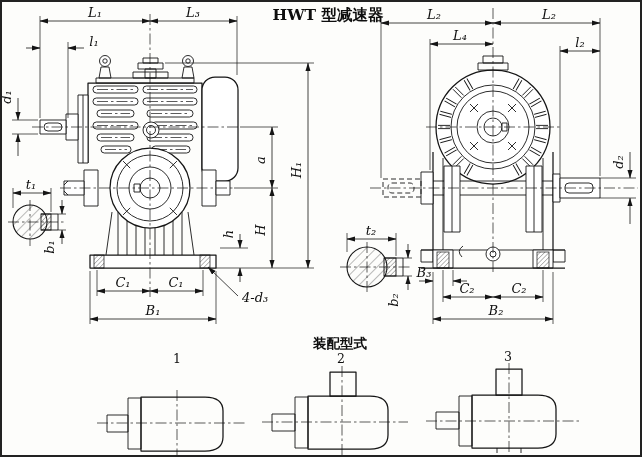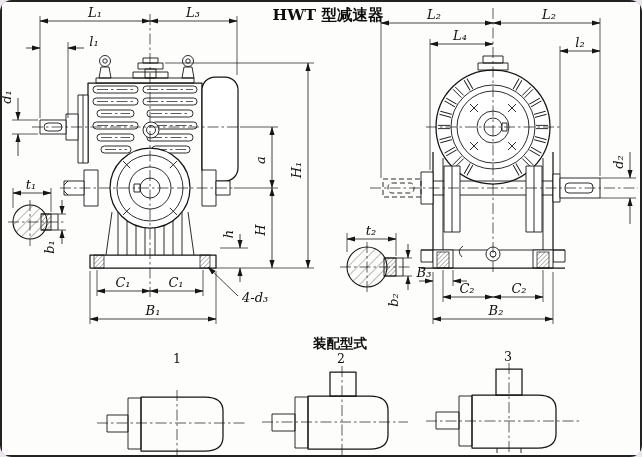--- a/index.html
+++ b/index.html
@@ -1,16 +1,16 @@
 <!DOCTYPE html>
 <html><head>
 <meta charset="utf-8">
 <style>
   html,body{margin:0;padding:0;background:#e8e8e8;}
-  #stage{width:642px;height:457px;background:#d946ef;position:relative;overflow:hidden;border-radius:12px;}
+  #stage{width:642px;height:457px;background:#d946ef;position:relative;overflow:hidden;}
   svg{display:block;}
   .ol{fill:none;stroke:#151515;stroke-width:1.25;stroke-linejoin:round;}
   .ol2{fill:none;stroke:#151515;stroke-width:.9;stroke-linejoin:round;}
   .fw{fill:#fff;stroke:#151515;stroke-width:1.25;stroke-linejoin:round;}
   .fw2{fill:#fff;stroke:#151515;stroke-width:.9;stroke-linejoin:round;}
   .cl{fill:none;stroke:#151515;stroke-width:.7;stroke-dasharray:11 3 2.5 3;}
   .dim{fill:none;stroke:#151515;stroke-width:.8;}
   .ext{fill:none;stroke:#151515;stroke-width:.7;}
   .dash{stroke-dasharray:5 3;}
   text{font-family:"DejaVu Serif","DejaVu Sans","Liberation Serif",serif;font-style:italic;

